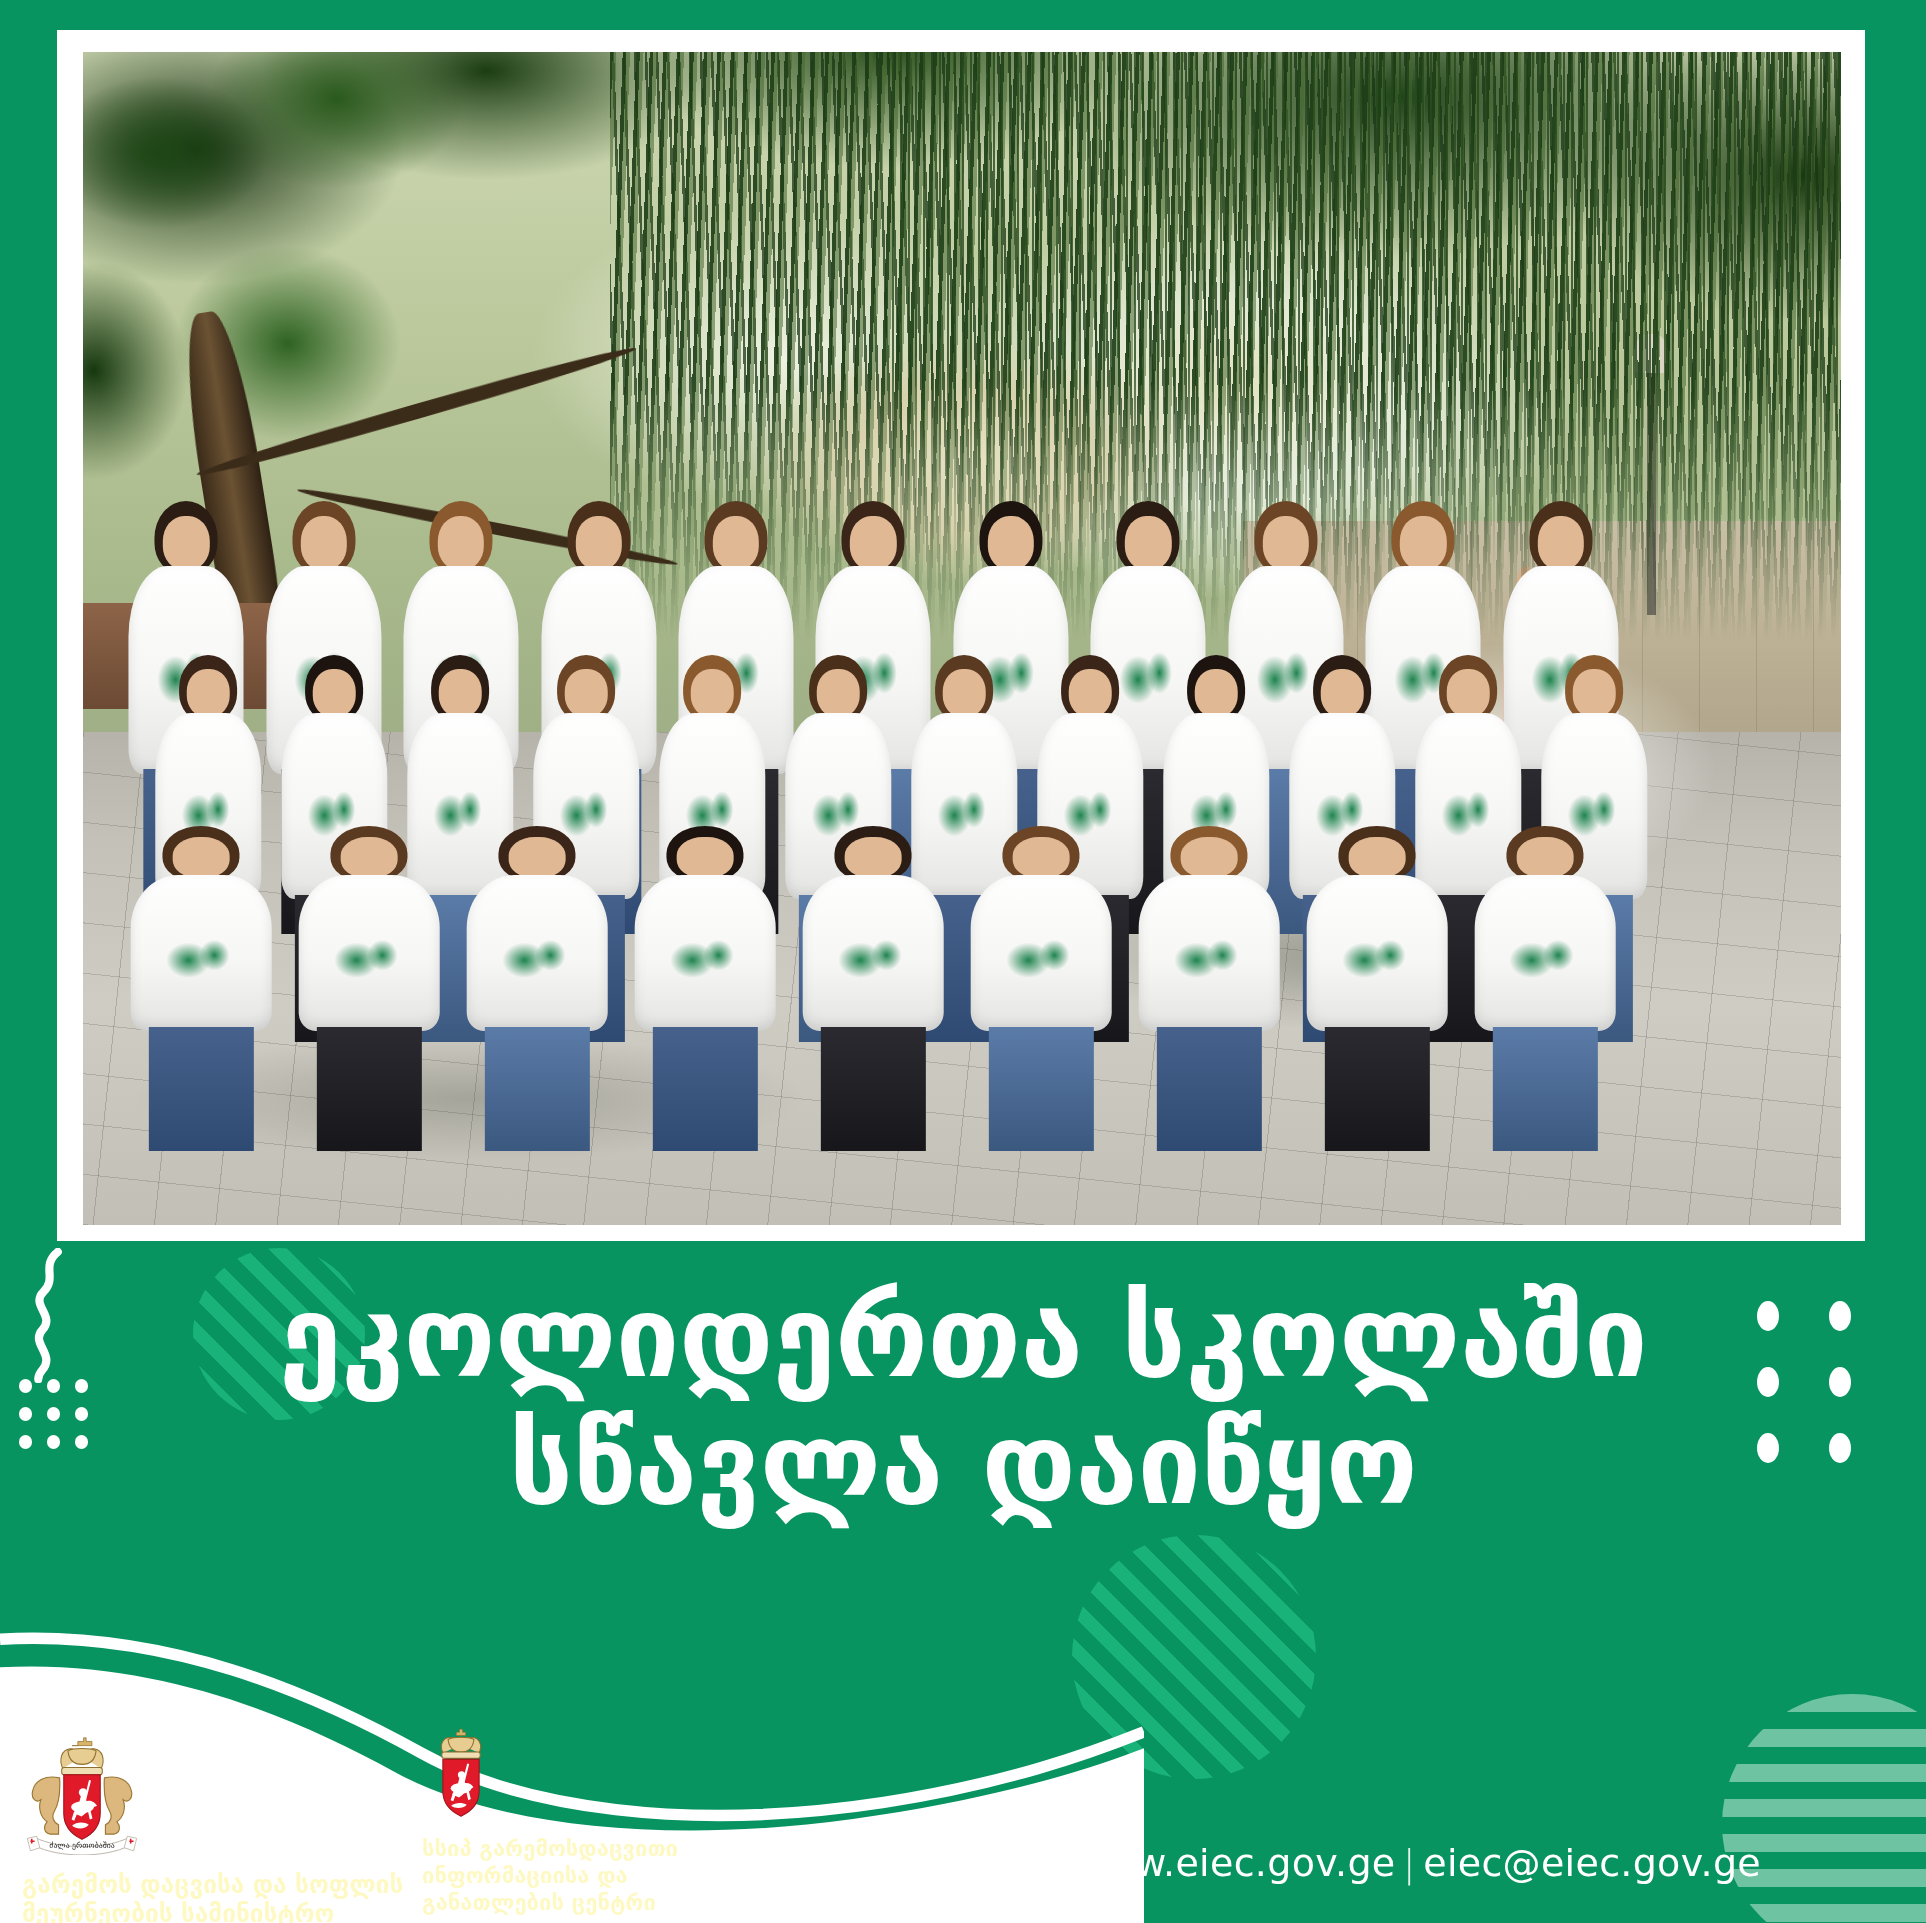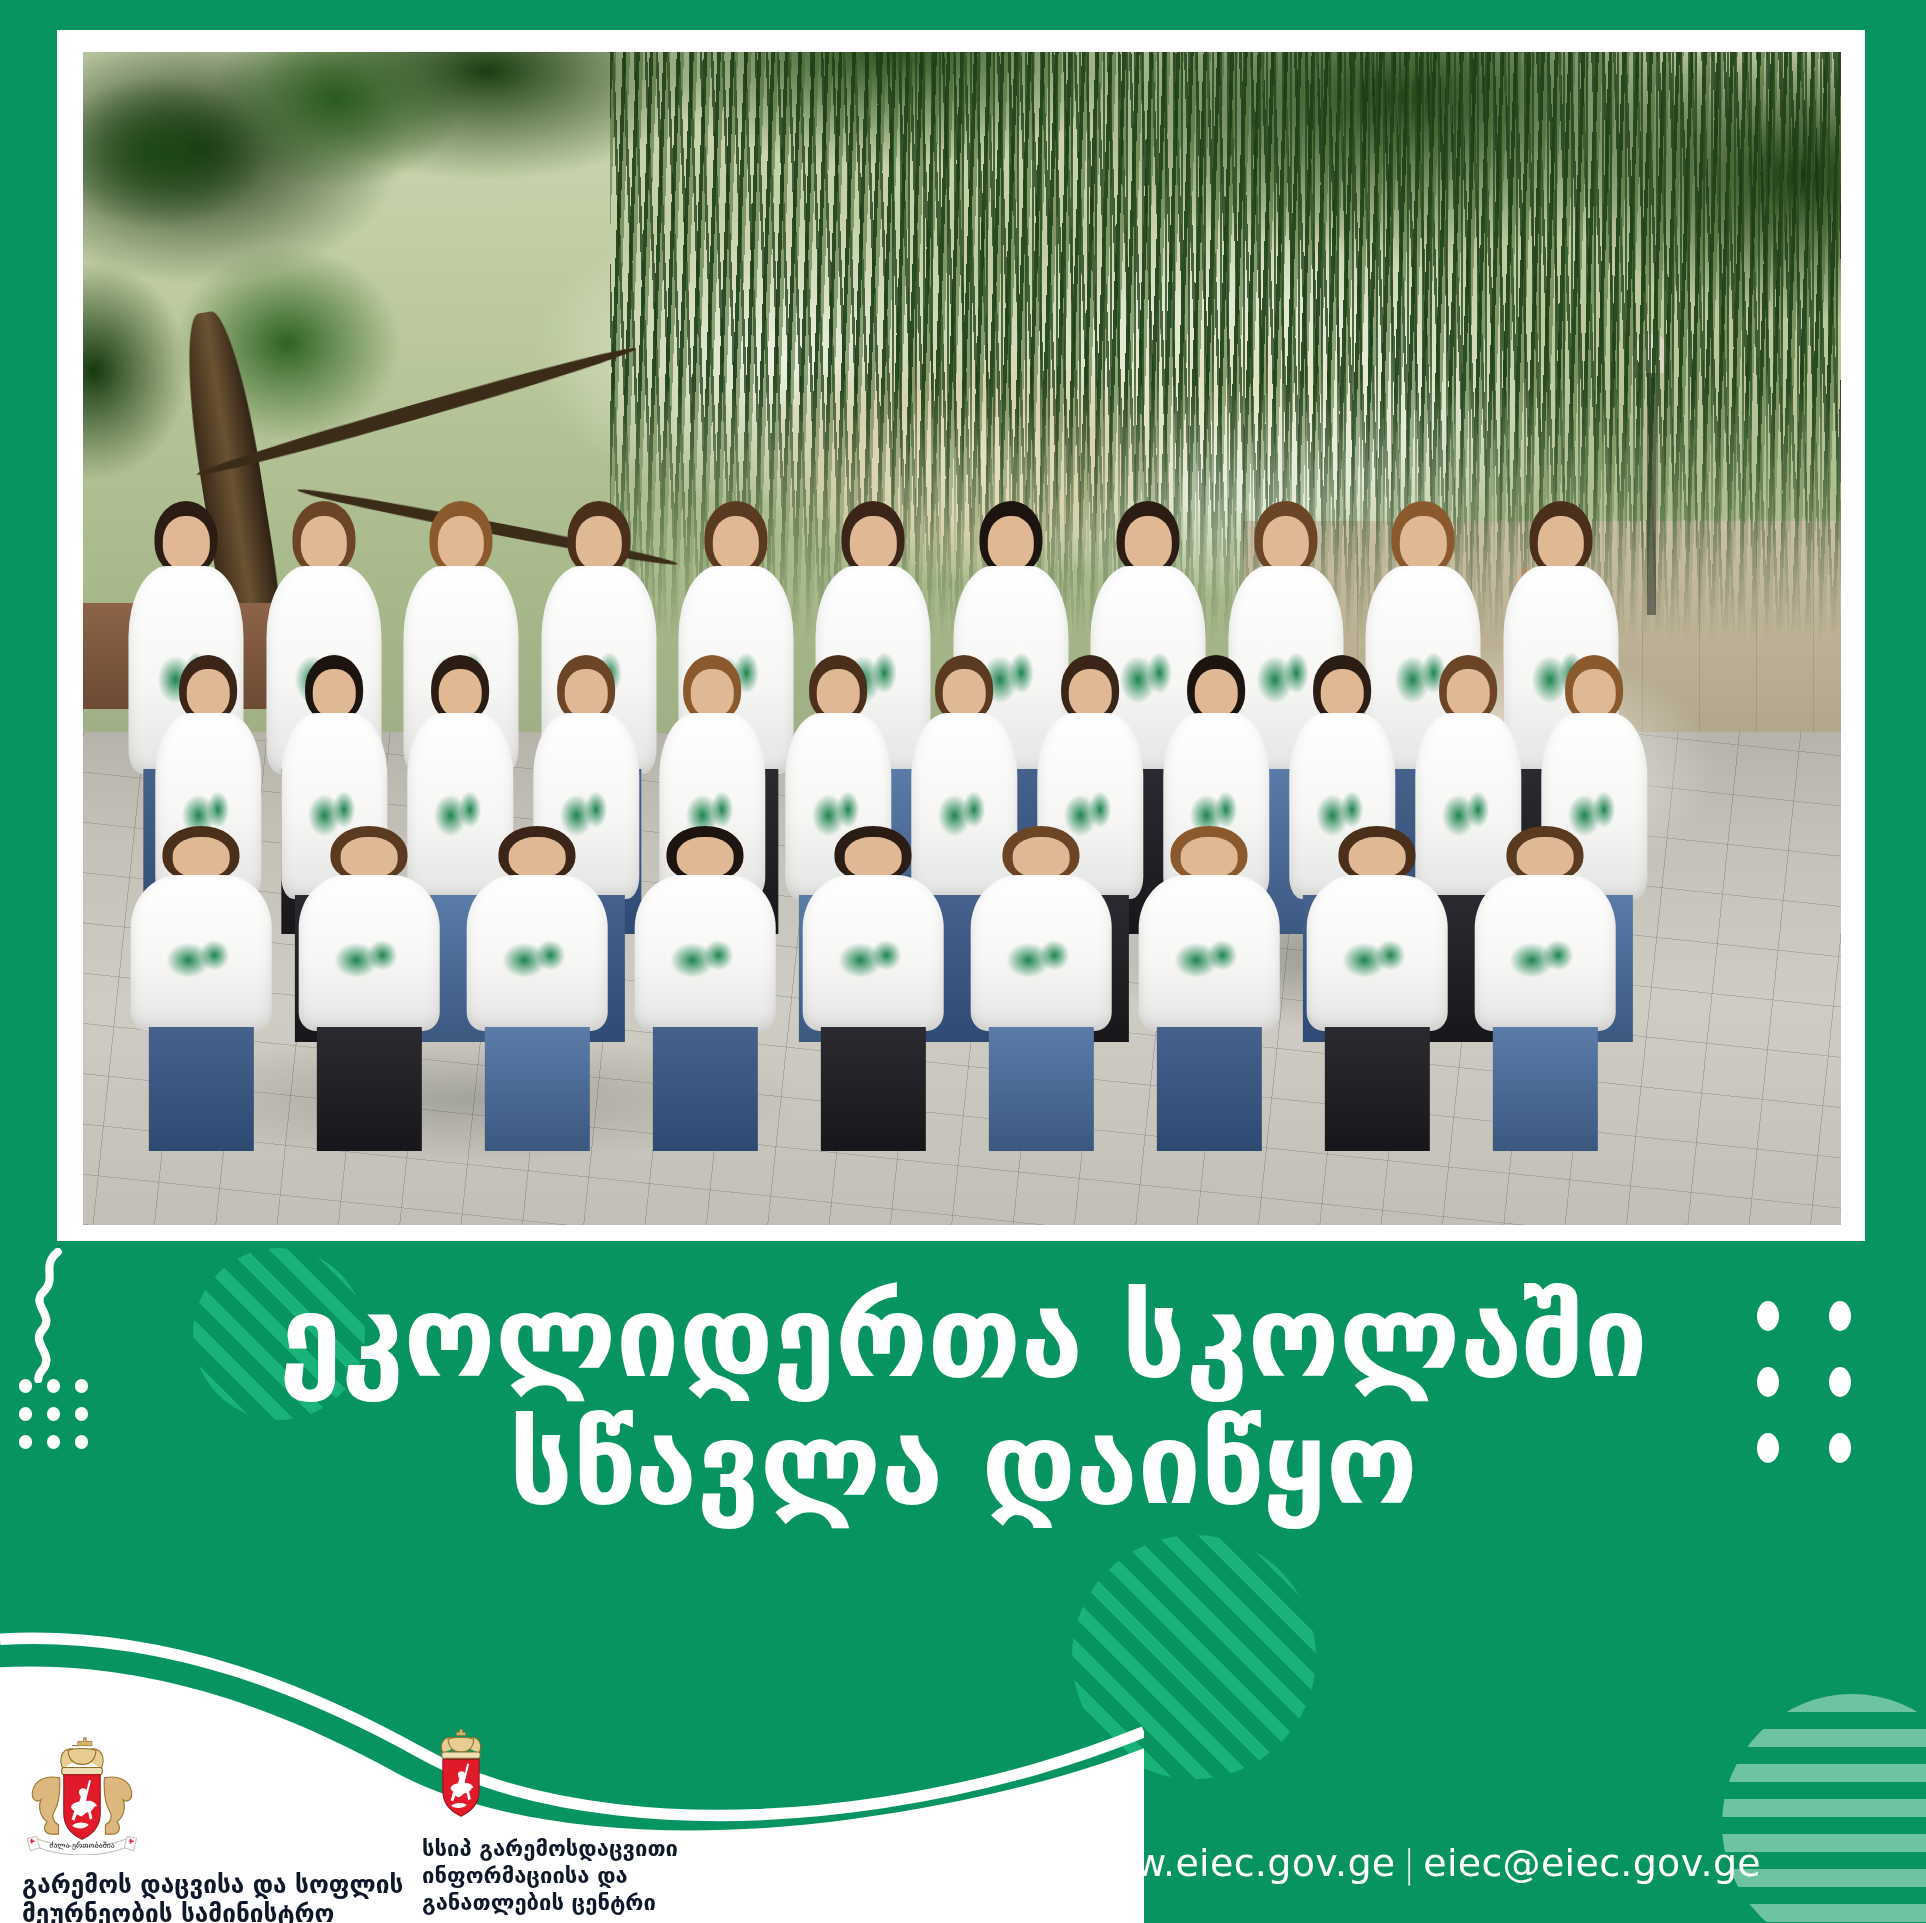--- a/index.html
+++ b/index.html
@@ -237,21 +237,21 @@
     letter-spacing:-0.5px;
     z-index:7;
   }
   #title .ln { display:block; white-space:nowrap; }
 
   
   #footer { position:absolute; left:0; bottom:0; width:1926px; height:224px; z-index:9; }
 
   .logo-block { position:absolute; display:flex; flex-direction:column; align-items:flex-start; }
   .logo-block .caption {
-    color:#0f172a; font-family:"DejaVu Sans", sans-serif;
+    color:#fef9c3; font-family:"DejaVu Sans", sans-serif;
     font-weight:700; line-height:1.22; white-space:pre-line;
   }
 
   
   .emblem-lg { width:120px; height:125px; position:relative; }
   .emblem-sm { width:78px; height:101px; position:relative; }
 
   
   #contact {
     position:absolute; right:165px; bottom:38px;

